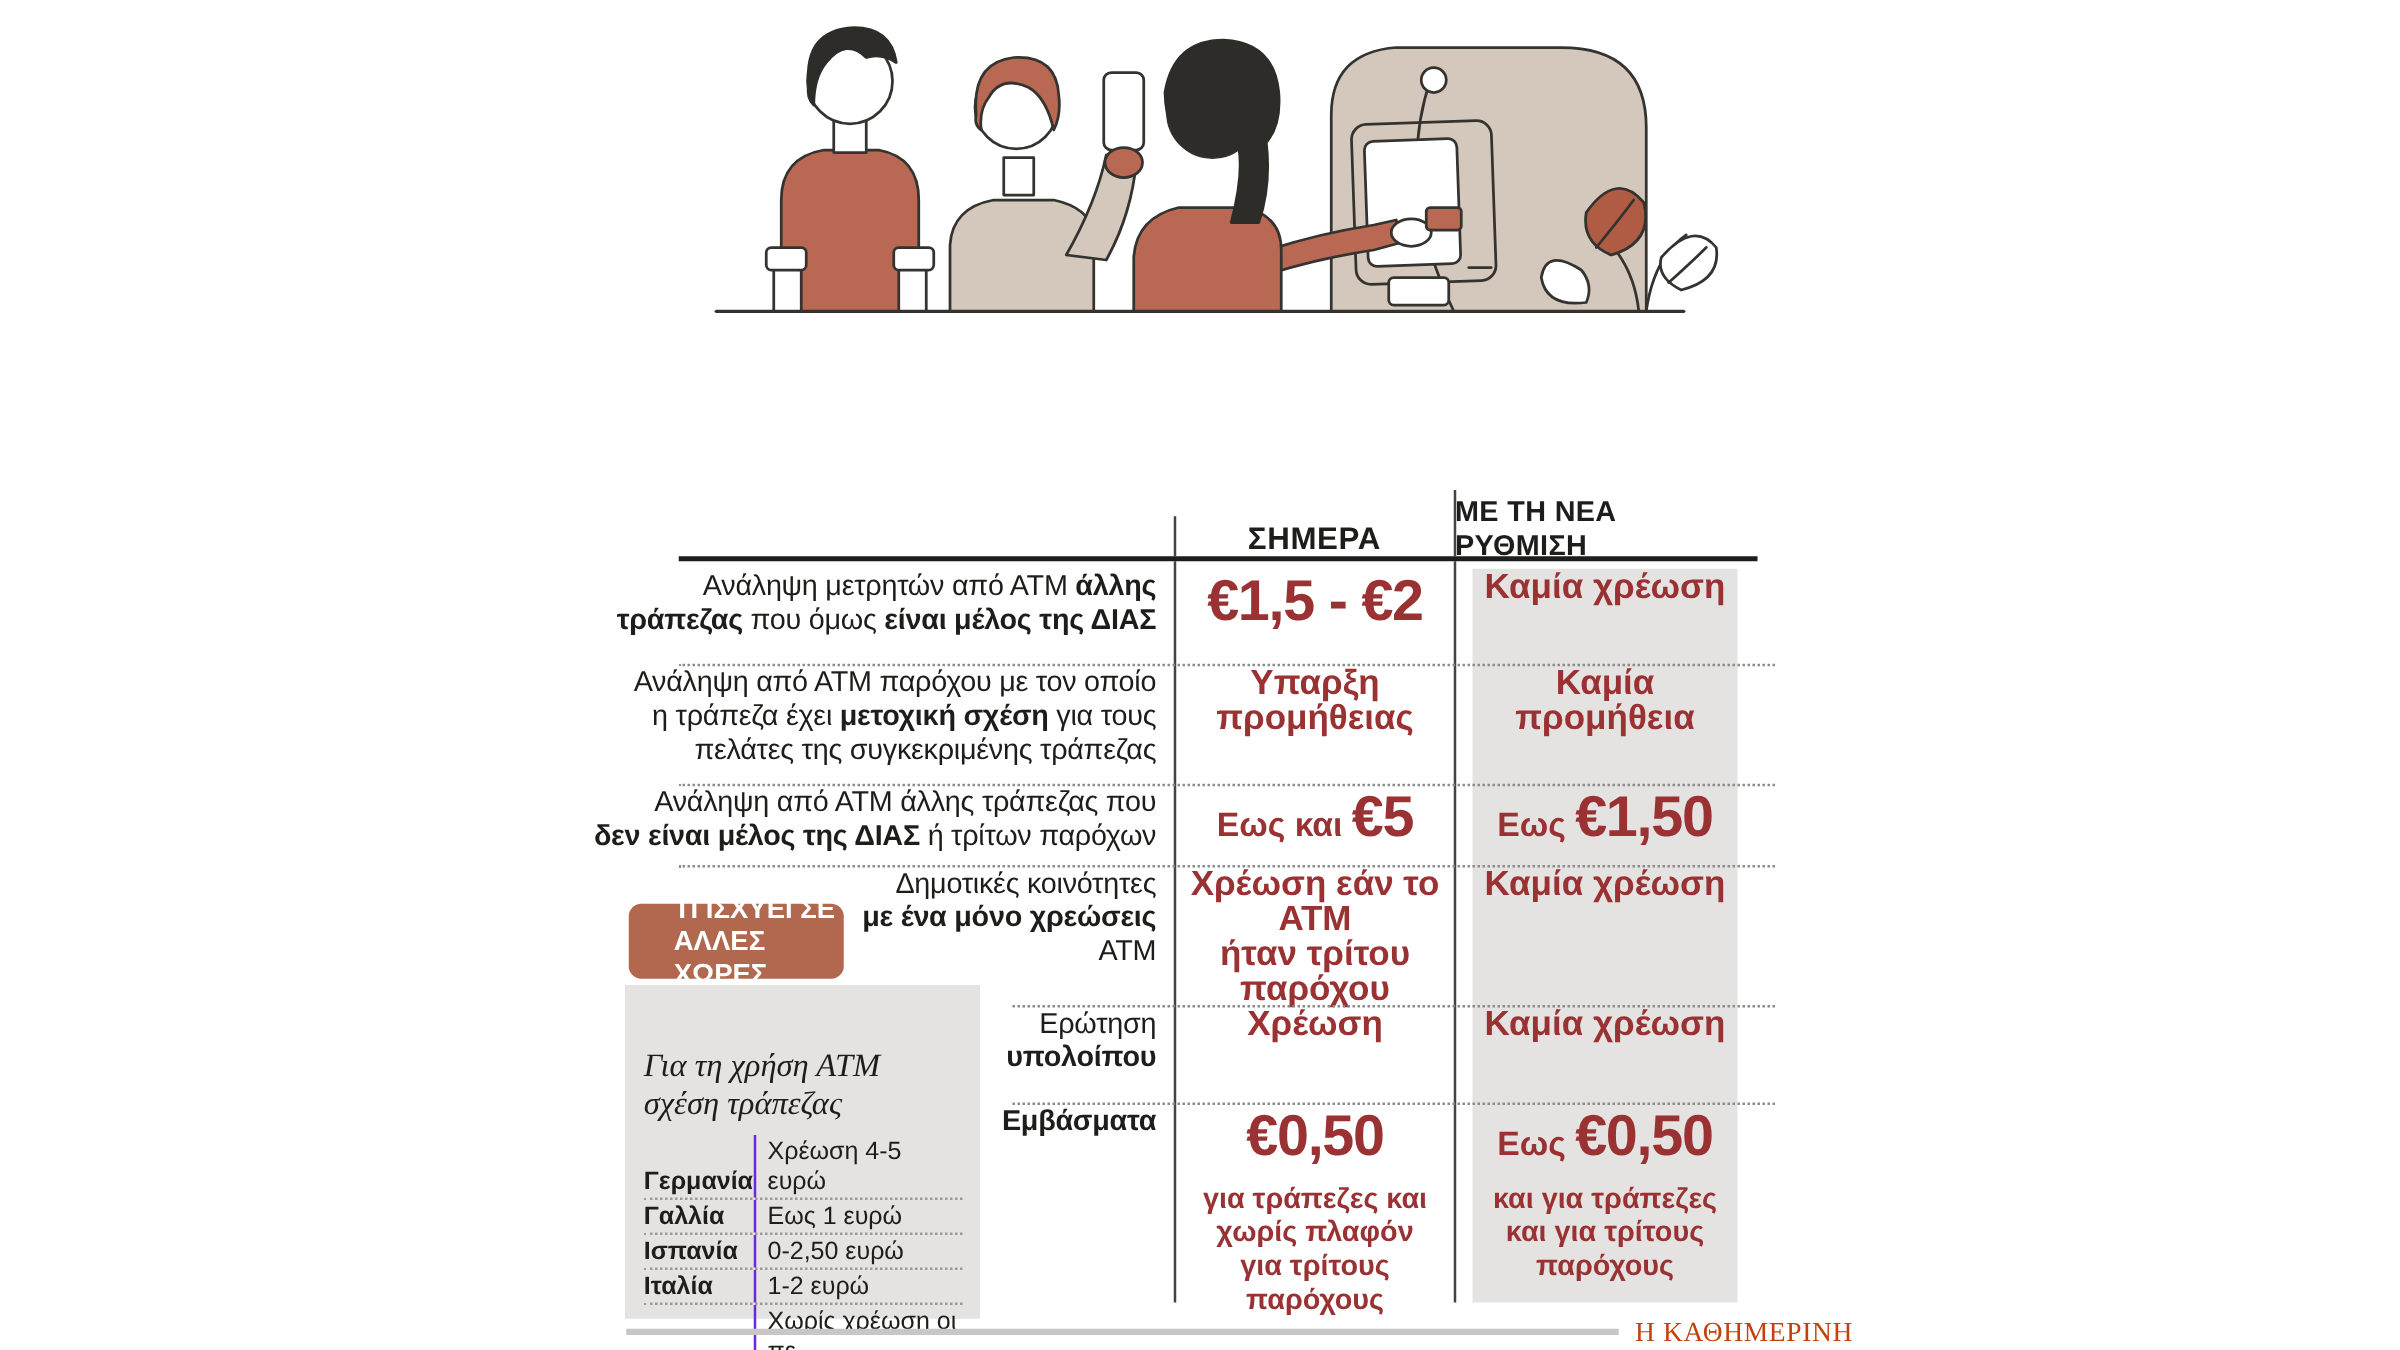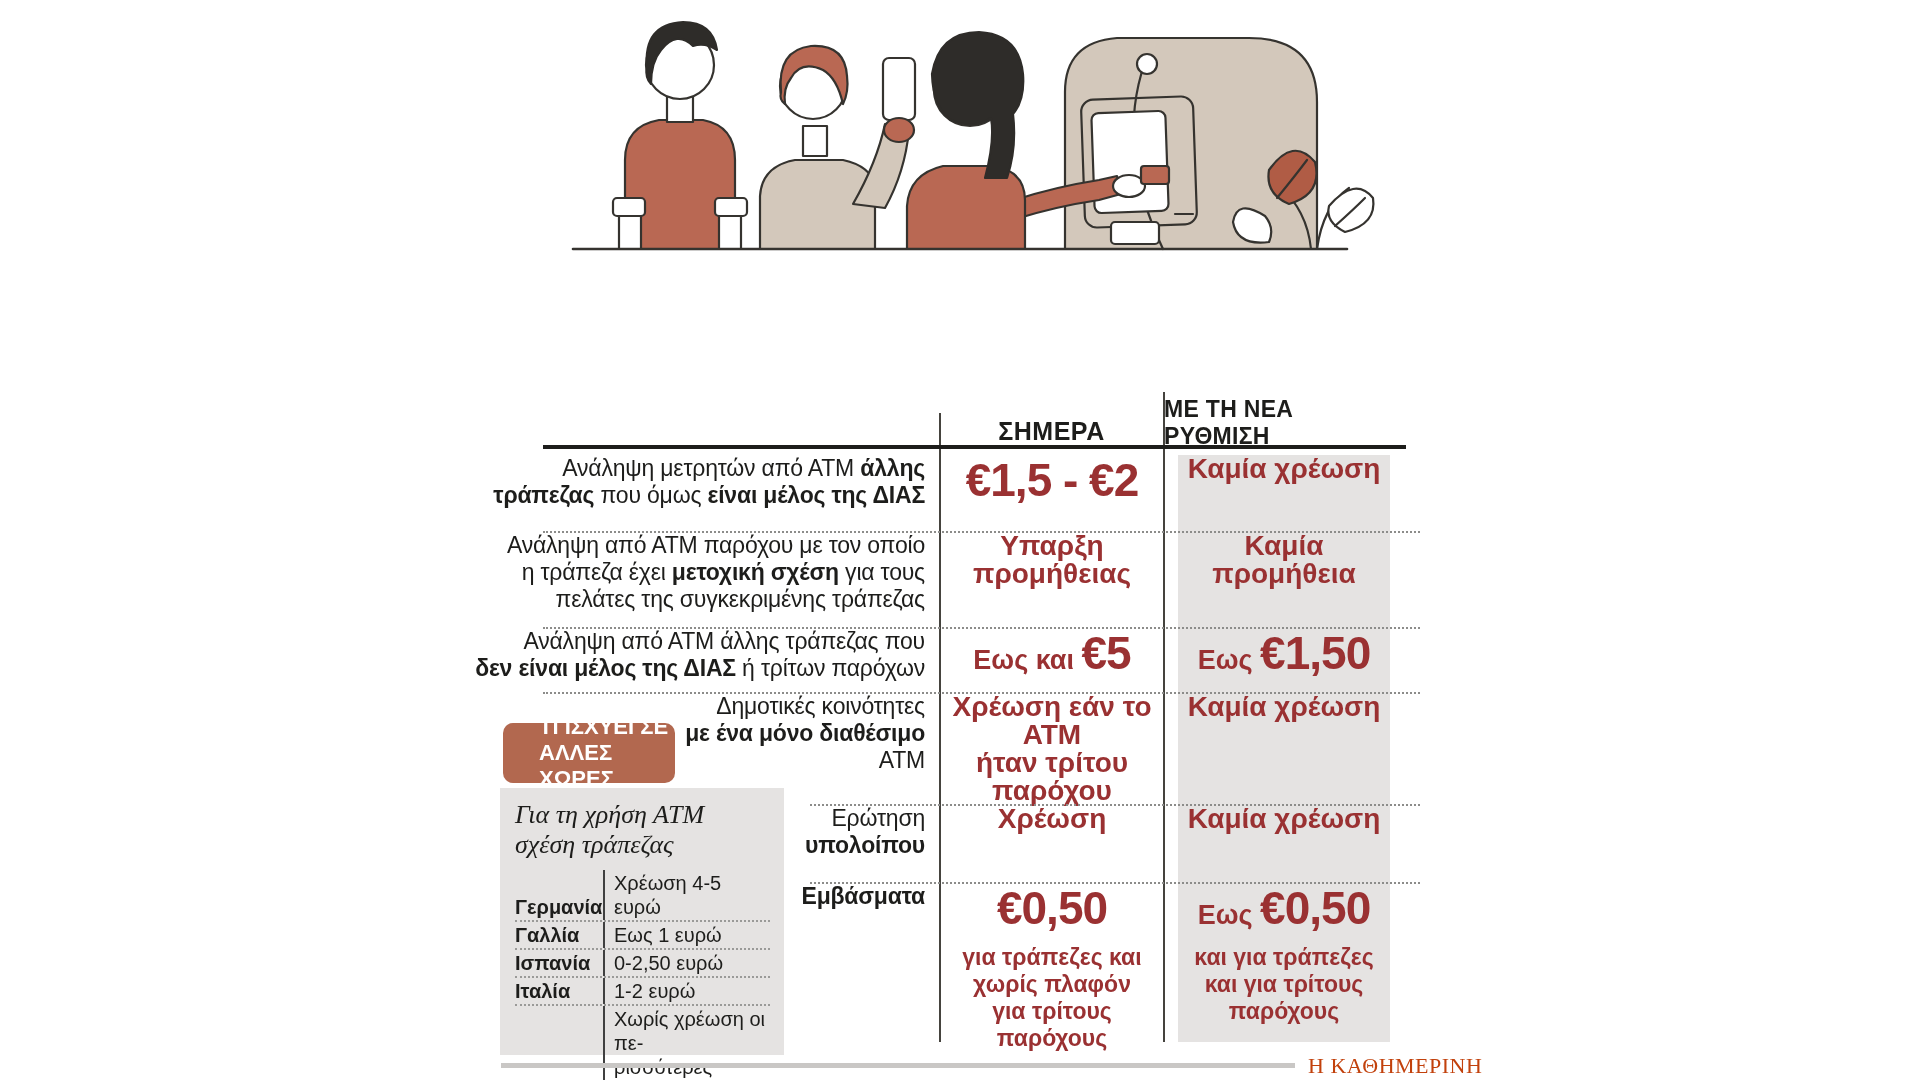--- a/index.html
+++ b/index.html
@@ -43,25 +43,25 @@
   .val-bigline{line-height:50px;white-space:nowrap;}
   .val-pre{font-size:27px;}
   .val-big{font-size:46px;letter-spacing:-1px;}
   
   .badge{position:absolute;left:503px;top:723px;width:172px;height:60px;background:#b2684f;
          border-radius:10px;color:#ffffff;font-weight:700;font-size:22px;line-height:26px;
          display:flex;flex-direction:column;justify-content:center;padding-left:36px;box-sizing:border-box;z-index:2;}
   .panel{position:absolute;left:500px;top:788px;width:284px;height:267px;background:#e5e3e2;
          box-sizing:border-box;padding:12px 14px 0 15px;}
   .panel-head{font-family:"Liberation Serif",serif;font-style:italic;font-size:26px;line-height:30px;
-              margin-bottom:10px;}
+              margin-bottom:10px;margin-top:38px;}
   .country-row{display:flex;align-items:flex-end;border-bottom:2px dotted #9a9a98;}
   .country-row:last-child{border-bottom:none;}
   .cname{width:88px;font-weight:700;font-size:20px;line-height:24px;padding:1px 0;}
-  .cval{flex:1;border-left:2px solid #404040;padding:1px 0 1px 9px;font-size:20px;line-height:24px;
+  .cval{flex:1;border-left:2px solid #6d28d9;padding:1px 0 1px 9px;font-size:20px;line-height:24px;
         white-space:pre-line;}
   
   .brand-rule{position:absolute;left:501px;top:1063px;width:794px;height:5px;background:#c9c7c5;}
   .brand{position:absolute;left:1308px;top:1053px;font-family:"Liberation Serif",serif;
          font-weight:400;font-size:22px;letter-spacing:0.5px;color:#c2410c;}
 </style>
 </head>
 <body>
 
 <div class="canvas">
@@ -173,21 +173,21 @@
     <div class="cell c-today val">
         <div class="val-bigline"><span class="val-pre">Εως και </span><span class="val-big">€5</span></div>
       </div>
     <div class="cell c-new val">
         <div class="val-bigline"><span class="val-pre">Εως </span><span class="val-big">€1,50</span></div>
       </div>
   </div>
   <div class="trow r4">
     <div class="cell c-label">
         <div><span>Δημοτικές κοινότητες</span></div>
-        <div><b>με ένα μόνο διαθέσιμο</b></div>
+        <div><b>με ένα μόνο χρεώσεις</b></div>
         <div><span>ΑΤΜ</span></div>
       </div>
     <div class="cell c-today val">
         <div class="val-line">Χρέωση εάν το ΑΤΜ</div>
         <div class="val-line">ήταν τρίτου παρόχου</div>
       </div>
     <div class="cell c-new val">
         <div class="val-line">Καμία χρέωση</div>
       </div>
   </div>

